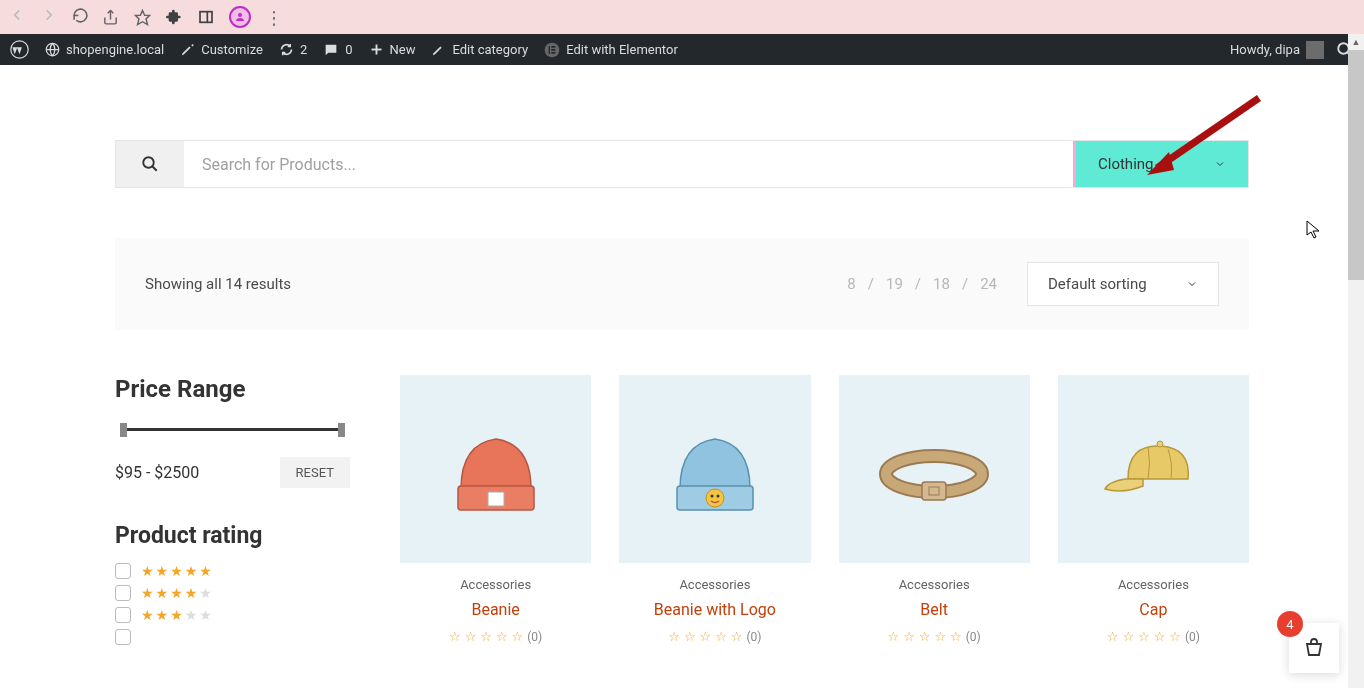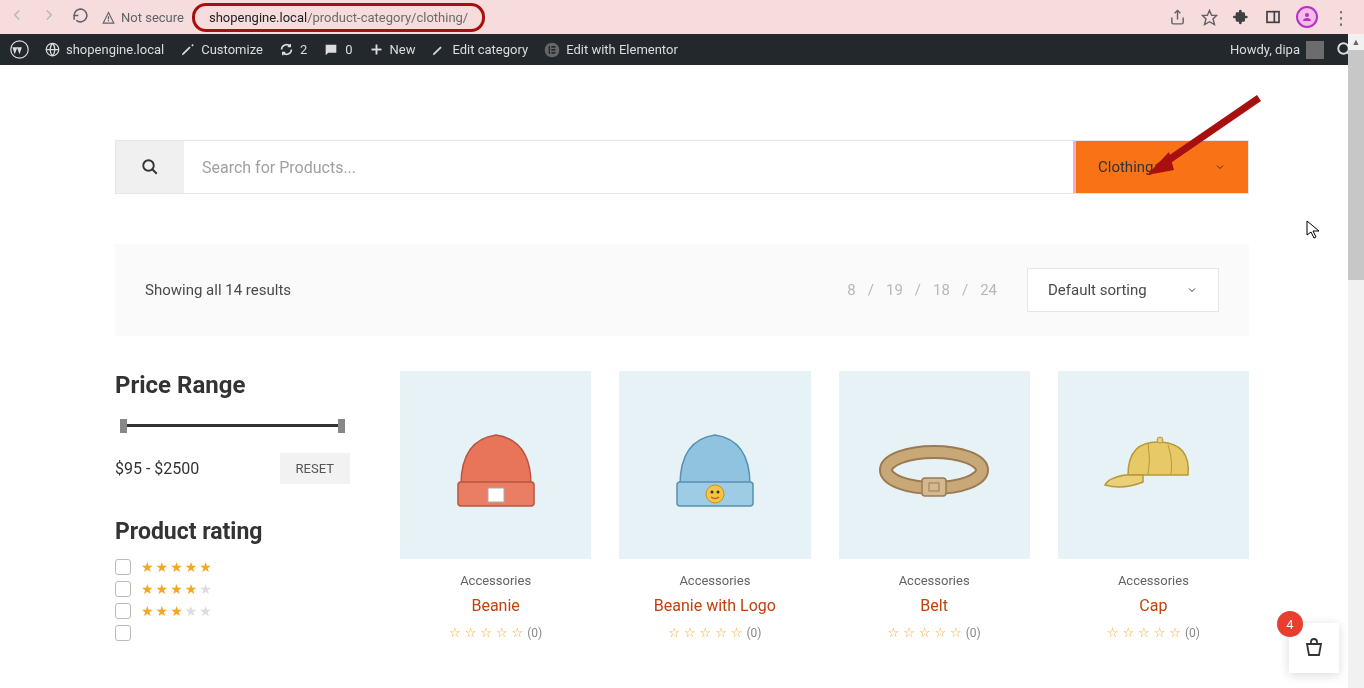--- a/index.html
+++ b/index.html
@@ -23,34 +23,34 @@
     
     .wp-bar { height: 31px; background: #23282d; color: #dcdcde; display: flex; align-items: center; font-size: 13px; padding: 0 10px; justify-content: space-between; }
     .wp-left { display: flex; align-items: center; gap: 16px; }
     .wp-item { display: flex; align-items: center; gap: 6px; cursor: pointer; }
     .wp-right { display: flex; align-items: center; gap: 12px; }
     .wp-avatar { width: 18px; height: 18px; background: #6c6c6c; }
     .wp-search { width: 18px; height: 18px; }
 
     
     .page { padding: 0 115px; }
-    .search-wrap { margin-top: 75px; display: flex; height: 54px; background: #f97316; border: 1px solid #e6e6e6; }
+    .search-wrap { margin-top: 75px; display: flex; height: 48px; background: #5eead4; border: 1px solid #e6e6e6; }
     .search-icon-box { width: 68px; background: #f0f0f0; display: flex; align-items: center; justify-content: center; color: #333; font-size: 18px; }
     .search-input { flex: 1; border: none; padding: 0 18px; font-size: 16px; color: #999; outline: none; }
     .search-input::placeholder { color: #a0a0a0; }
     .search-cat { width: 175px; border-left: 3px solid #f9a8d4; display: flex; align-items: center; justify-content: space-between; padding: 0 22px; font-size: 15px; color: #333; cursor: pointer; }
 
     .results-bar { margin-top: 50px; background: #fafafa; padding: 24px 30px; display: flex; align-items: center; justify-content: space-between; }
     .results-text { color: #4a4a4a; font-size: 15px; }
     .results-right { display: flex; align-items: center; gap: 30px; }
     .per-page { color: #b8b8b8; font-size: 15px; display: flex; gap: 12px; }
     .per-page span { cursor: pointer; }
     .sort-select { background: #fff; border: 1px solid #e6e6e6; padding: 12px 20px; width: 192px; display: flex; justify-content: space-between; align-items: center; font-size: 15px; color: #4a4a4a; cursor: pointer; }
 
-    .body-grid { margin-top: 35px; display: flex; gap: 50px; }
+    .body-grid { margin-top: 45px; display: flex; gap: 50px; }
     .sidebar { width: 235px; }
     .side-title { font-size: 24px; font-weight: 700; color: #333; margin-bottom: 18px; }
     .range-slider { height: 18px; position: relative; margin-bottom: 18px; }
     .range-track { position: absolute; top: 7px; left: 8px; right: 8px; height: 3px; background: #333; }
     .range-handle { position: absolute; top: 2px; width: 7px; height: 14px; background: #888; }
     .range-handle.left { left: 5px; }
     .range-handle.right { right: 5px; }
     .range-row { display: flex; justify-content: space-between; align-items: center; }
     .range-val { font-size: 16px; color: #333; }
     .reset-btn { background: #f2f2f2; border: none; padding: 8px 16px; font-size: 13px; color: #555; cursor: pointer; }
@@ -103,33 +103,20 @@
           <polyline points="9 18 15 12 9 6"></polyline>
         </svg>
     </span>
     <span class="nav-btn">
       <svg width="17" height="17" viewBox="0 0 24 24" fill="none" stroke="#5f6368" stroke-width="2.2">
           <path d="M3 12a9 9 0 1 1 3 6.7"></path>
           <polyline points="3 18 3 12 9 12"></polyline>
         </svg>
     </span>
   </div>
-  <div class="url-area">
-    <span class="security-label">
-      <svg width="15" height="15" viewBox="0 0 24 24" fill="#5f6368">
-          <path d="M12 2L2 22h20L12 2zm0 4l7 14H5l7-14z"></path>
-          <rect x="11" y="10" width="2" height="5"></rect>
-          <rect x="11" y="16" width="2" height="2"></rect>
-        </svg>
-      <span>Not secure</span>
-    </span>
-    <div class="url-box">
-      <span>shopengine.local</span><span class="url-path">/product-category/clothing/</span>
-    </div>
-  </div>
   <div class="browser-right">
     <span class="browser-icon">
       <svg width="17" height="17" viewBox="0 0 24 24" fill="none" stroke="#5f6368" stroke-width="2">
           <path d="M4 12v7a2 2 0 002 2h12a2 2 0 002-2v-7"></path>
           <polyline points="16 6 12 2 8 6"></polyline>
           <line x1="12" y1="2" x2="12" y2="15"></line>
         </svg>
     </span>
     <span class="browser-icon">
       <svg width="17" height="17" viewBox="0 0 24 24" fill="none" stroke="#5f6368" stroke-width="2">

